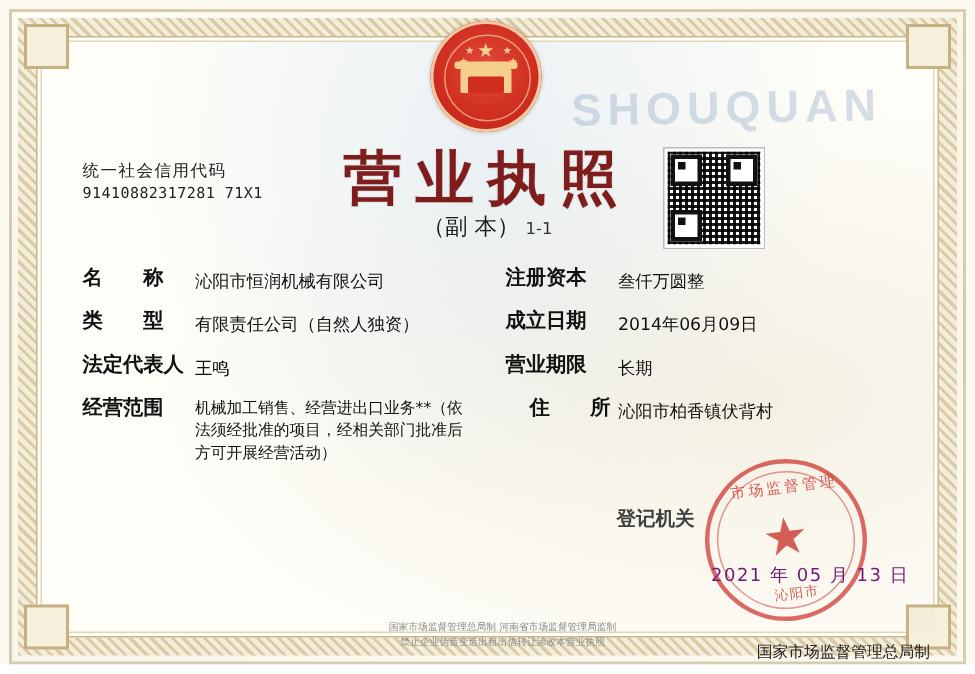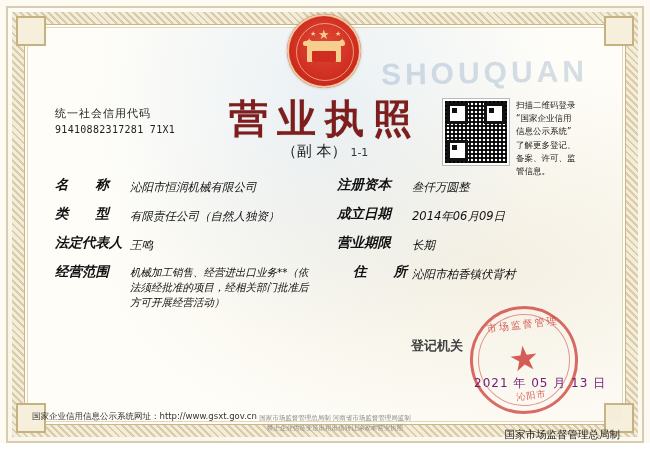--- a/index.html
+++ b/index.html
@@ -217,21 +217,21 @@
   .qr-note {
     position: absolute;
     left: 516px; top: 99px;
     width: 86px;
     font-size: 8.5px;
     line-height: 1.55;
     color: #222;
   }
 
   
-  .fields { position: absolute; left: 0; top: 0; width: 650px; height: 449px; font-style: italic; }
+  .fields { position: absolute; left: 0; top: 0; width: 650px; height: 449px; }
   .flabel {
     position: absolute;
     font-size: 13.5px;
     font-weight: bold;
     color: #111;
     letter-spacing: 0px;
     white-space: nowrap;
   }
   .fvalue {
     position: absolute;
@@ -365,26 +365,20 @@
     <div class="fp tl">
         <i></i>
       </div>
     <div class="fp tr">
         <i></i>
       </div>
     <div class="fp bl">
         <i></i>
       </div>
   </div>
-  <div class="qr-note" style="white-space:pre-line;">扫描二维码登录
-“国家企业信用
-信息公示系统”
-了解更多登记、
-备案、许可、监
-管信息。</div>
 
   <div class="fields">
 
     <div class="flabel" style="left:55px; top:176px;">名　　称</div>
     <div class="fvalue" style="left:130px; top:179px; width:195px;">沁阳市恒润机械有限公司</div>
 
     <div class="flabel" style="left:337px; top:176px;">注册资本</div>
     <div class="fvalue" style="left:412px; top:179px; width:185px;">叁仟万圆整</div>
 
     <div class="flabel" style="left:55px; top:205px;">类　　型</div>
@@ -407,19 +401,18 @@
   </div>
 
   <div class="authority-label">登记机关</div>
   <div class="seal">
     <div class="seal-top-text">市场监督管理</div>
     <div class="sstar">★</div>
     <div class="seal-bottom-text">沁阳市</div>
   </div>
   <div class="issue-date">2021 年 05 月 13 日</div>
 
-  <div class="footer-left">国家企业信用信息公示系统网址：http://www.gsxt.gov.cn</div>
   <div class="footer-center" style="white-space:pre-line;">国家市场监督管理总局制 河南省市场监督管理局监制
 禁止企业伪造变造出租出借转让涂改本营业执照</div>
   <div class="footer-right">国家市场监督管理总局制</div>
   <div class="footer-bottom-bar"></div>
 
 </div>
 
 </body></html>

